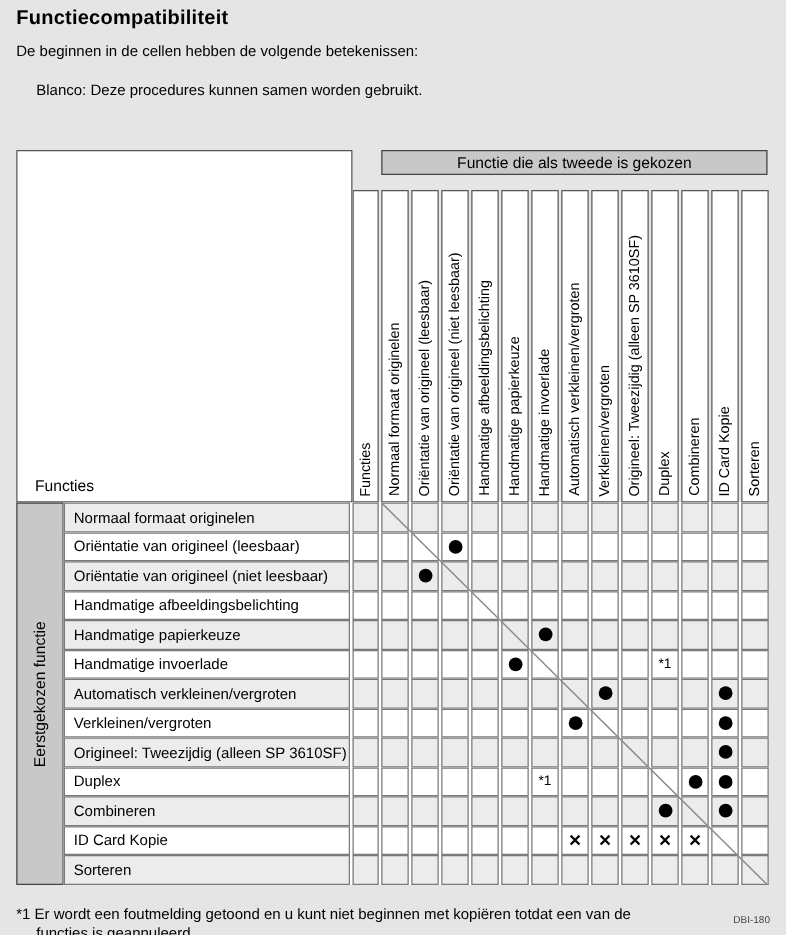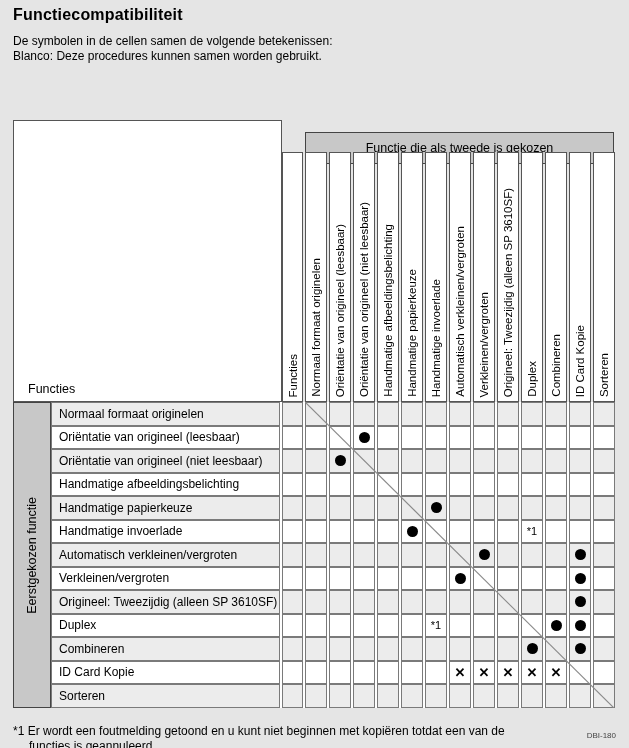--- a/index.html
+++ b/index.html
@@ -3,31 +3,31 @@
 <meta charset="utf-8">
 <style>
   html,body{margin:0;padding:0;background:#fff;}
   body{font-family:"Liberation Sans", sans-serif; color:#000;}
   #page{position:relative;width:629px;height:748px;background:#e5e5e5;overflow:hidden;}
 
   
   #header-block{position:absolute;left:13px;top:6px;width:606px;}
   #page-title{font-size:16px;font-weight:bold;margin:0 0 10px 0;letter-spacing:.2px;}
   .intro-line{font-size:12px;line-height:15px;margin:0;}
-  .legend-line{font-size:12px;line-height:15px;margin:0;padding-left:13px;text-indent:-13px;}
+  .legend-line{font-size:12px;line-height:15px;margin:16px;padding-left:13px;text-indent:-13px;}
   .dot-sym{font-size:9px;vertical-align:1px;}
 
   
   #comp-table{position:absolute;left:13px;top:120px;width:604px;height:590px;}
 
   #corner-blank{position:absolute;left:0;top:0;width:269px;height:282px;
     border:1px solid #555;box-sizing:border-box;background:#fff;}
   #corner-label{position:absolute;left:14px;bottom:5px;font-size:12.5px;}
 
-  #col-group-header{position:absolute;left:292px;top:12px;width:309px;height:32px;
+  #col-group-header{position:absolute;left:292px;top:0;width:309px;height:20px;
     background:#c8c8c8;border:1px solid #444;box-sizing:border-box;
     display:flex;align-items:center;justify-content:center;font-size:12.5px;}
 
   .rot-box{position:absolute;top:32px;width:22px;height:250px;background:#fff;
     border:1px solid #555;box-sizing:border-box;
     display:flex;align-items:flex-end;justify-content:center;padding-bottom:4px;}
   #functies-rot-box{left:269px;width:21px;}
   .rot-text{writing-mode:vertical-rl;transform:rotate(180deg);
     font-size:11.5px;white-space:nowrap;line-height:14px;}
 
@@ -55,21 +55,21 @@
     line-height:15px;padding-left:16px;text-indent:-16px;}
   #figure-code{position:absolute;right:13px;top:731px;font-size:8px;color:#444;}
 </style>
 </head>
 <body>
 
 <div id="page">
 
   <div id="header-block">
     <h1 id="page-title">Functiecompatibiliteit</h1>
-    <p class="intro-line">De symbolen in de cellen samen de volgende betekenissen:</p>
+    <p class="intro-line">De beginnen in de cellen hebben de volgende betekenissen:</p>
     <p class="legend-line"><span>Blanco:</span> <span>Deze procedures kunnen samen worden gebruikt.</span></p>
   </div>
 
   <div id="comp-table">
 
     <div id="corner-blank">
       <span id="corner-label">Functies</span>
     </div>
 
     <div id="col-group-header">

